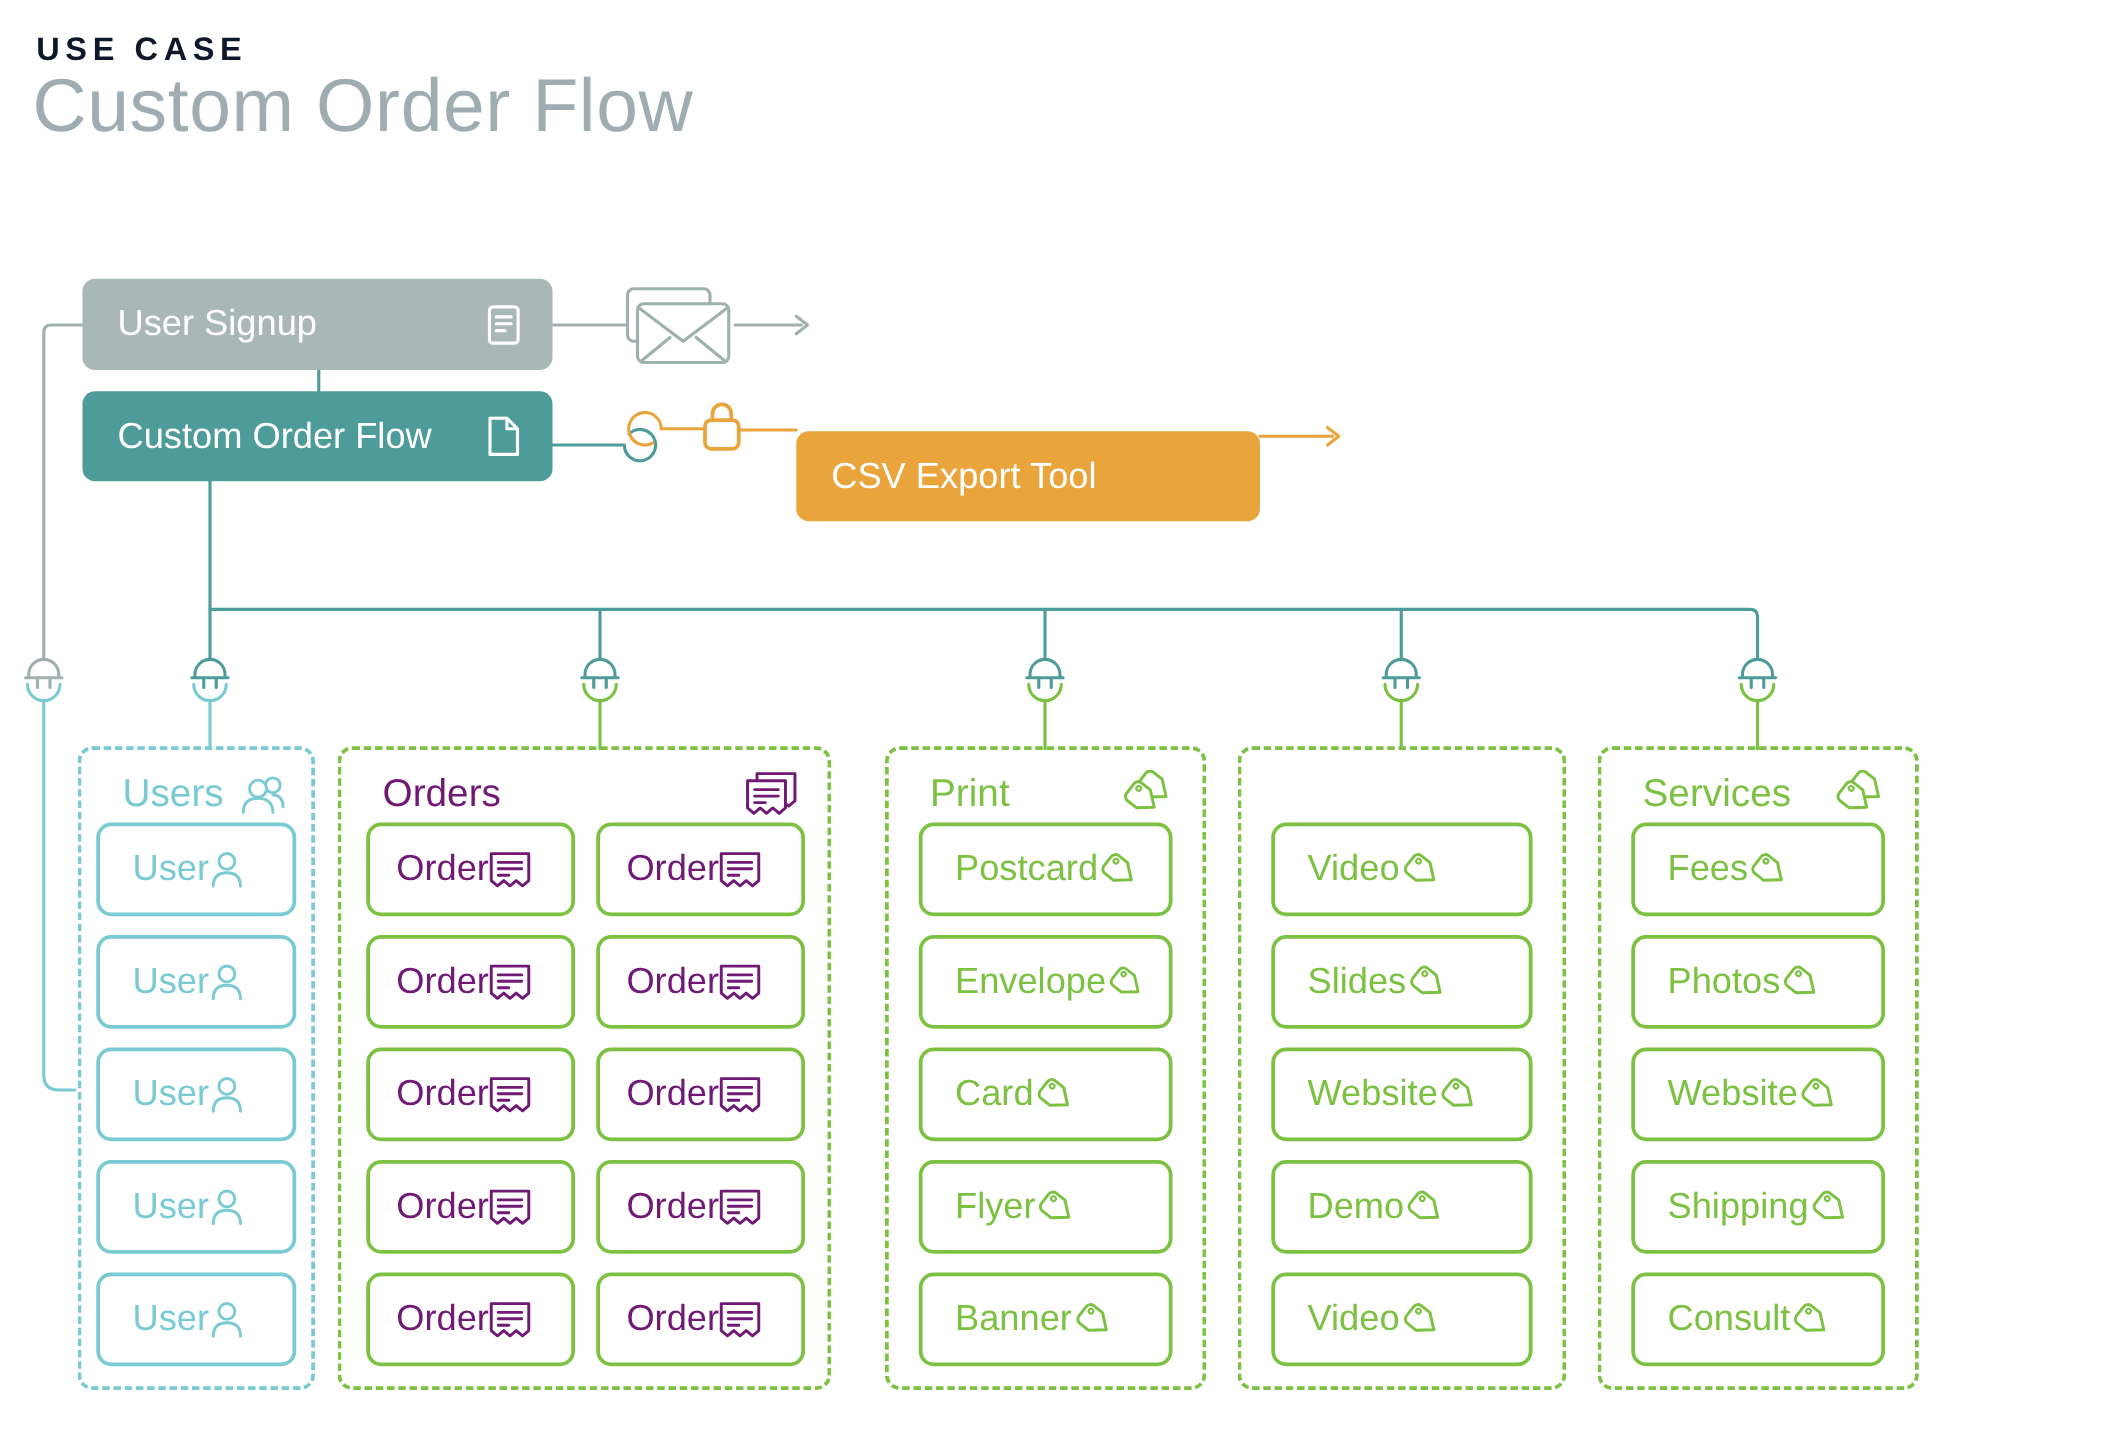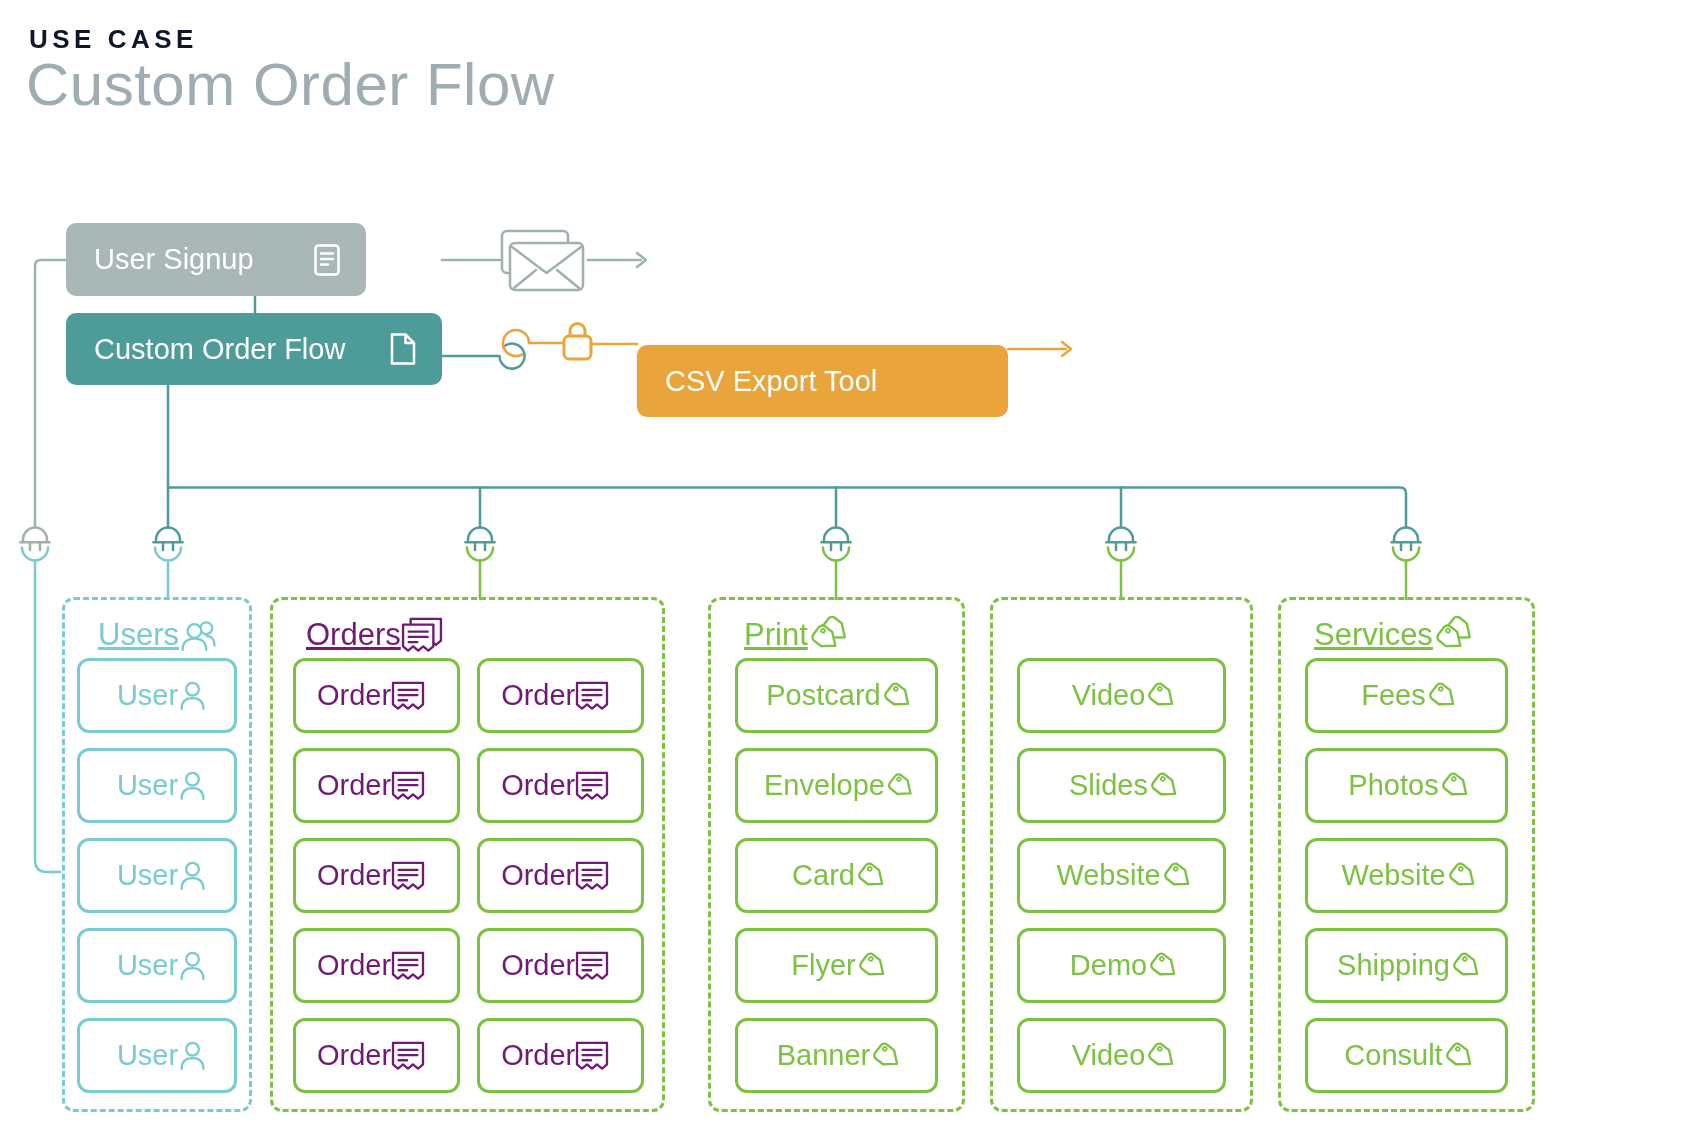--- a/index.html
+++ b/index.html
@@ -9,21 +9,21 @@
   
   .eyebrow { position:absolute; left:29px; top:24px; font-size:26px; font-weight:700;
              letter-spacing:4.5px; color:#0f172a; }
   .big-title { position:absolute; left:26px; top:50px; font-size:60px; font-weight:300;
                color:#9fadb3; letter-spacing:0.5px; }
 
   
   .fbox { position:absolute; box-sizing:border-box; border-radius:10px; display:flex;
           align-items:center; justify-content:space-between; color:#fff; font-size:29px;
           padding:0 26px 0 28px; }
-  .box-signup { left:66px; top:223px; width:300px; height:73px; background:#a9b8b6; }
+  .box-signup { left:66px; top:223px; width:376px; height:73px; background:#a9b8b6; }
   .box-cof    { left:66px; top:313px; width:376px; height:72px; background:#4e9c99; }
   .box-csv    { left:637px; top:313px; width:371px; height:72px; background:#e9a43b;margin-top:32px; }
 
   
   .wires { position:absolute; left:0; top:0; }
   .sg  { stroke:#9fb1ae; stroke-width:2.5; fill:none; stroke-linecap:round; stroke-linejoin:round; }
   .st  { stroke:#4e9c99; stroke-width:2.5; fill:none; stroke-linecap:round; stroke-linejoin:round; }
   .sb  { stroke:#79cad2; stroke-width:2.5; fill:none; stroke-linecap:round; stroke-linejoin:round; }
   .sgr { stroke:#7cc142; stroke-width:2.5; fill:none; stroke-linecap:round; stroke-linejoin:round; }
   .so  { stroke:#e9a43b; stroke-width:2.5; fill:none; stroke-linecap:round; stroke-linejoin:round; }
@@ -36,28 +36,28 @@
 
   
   .col { position:absolute; top:597px; height:515px; box-sizing:border-box;
          border:3px dashed; border-radius:12px; }
   .col-users    { left:62px;   width:190px; border-color:#79cad2; color:#79cad2; }
   .col-orders   { left:270px;  width:395px; border-color:#7cc142; color:#701a75; }
   .col-print    { left:708px;  width:257px; border-color:#7cc142; color:#7cc142; }
   .col-digital  { left:990px;  width:263px; border-color:#7cc142; color:#7cc142; }
   .col-services { left:1278px; width:257px; border-color:#7cc142; color:#7cc142; }
 
-  .col-head { display:flex; align-items:center; 
-              height:42px; padding:14px 24px 0 33px;text-decoration:underline; }
+  .col-head { display:flex; align-items:center; justify-content:space-between;
+              height:42px; padding:14px 24px 0 33px; }
   .col-users .col-head { padding:14px 18px 0 33px; }
   .col-head .hl { font-size:31px; }
 
   .col-items { position:absolute; top:58px; left:0; right:0; }
   .item { box-sizing:border-box; border:3px solid; border-radius:12px; height:75px;
-          display:flex; align-items:center; justify-content:center;
+          display:flex; align-items:center; justify-content:flex-start;
           font-size:29px; }
   .col-users .item { width:160px; margin:0 auto 15px; padding:0 16px 0 26px; border-color:#79cad2; }
   .col-orders .col-items { display:grid; grid-template-columns:1fr 1fr; gap:15px 17px;
                            padding:0 24px 0 20px; }
   .col-orders .item { padding:0 32px 0 21px; border-color:#7cc142; }
   .one-col .col-items { padding:0 24px; }
   .one-col .item { margin-bottom:15px; padding:0 18px 0 26px; border-color:#7cc142; }
 
   .ic { display:block; }
   .defs-holder { position:absolute; width:0; height:0; overflow:hidden; }

